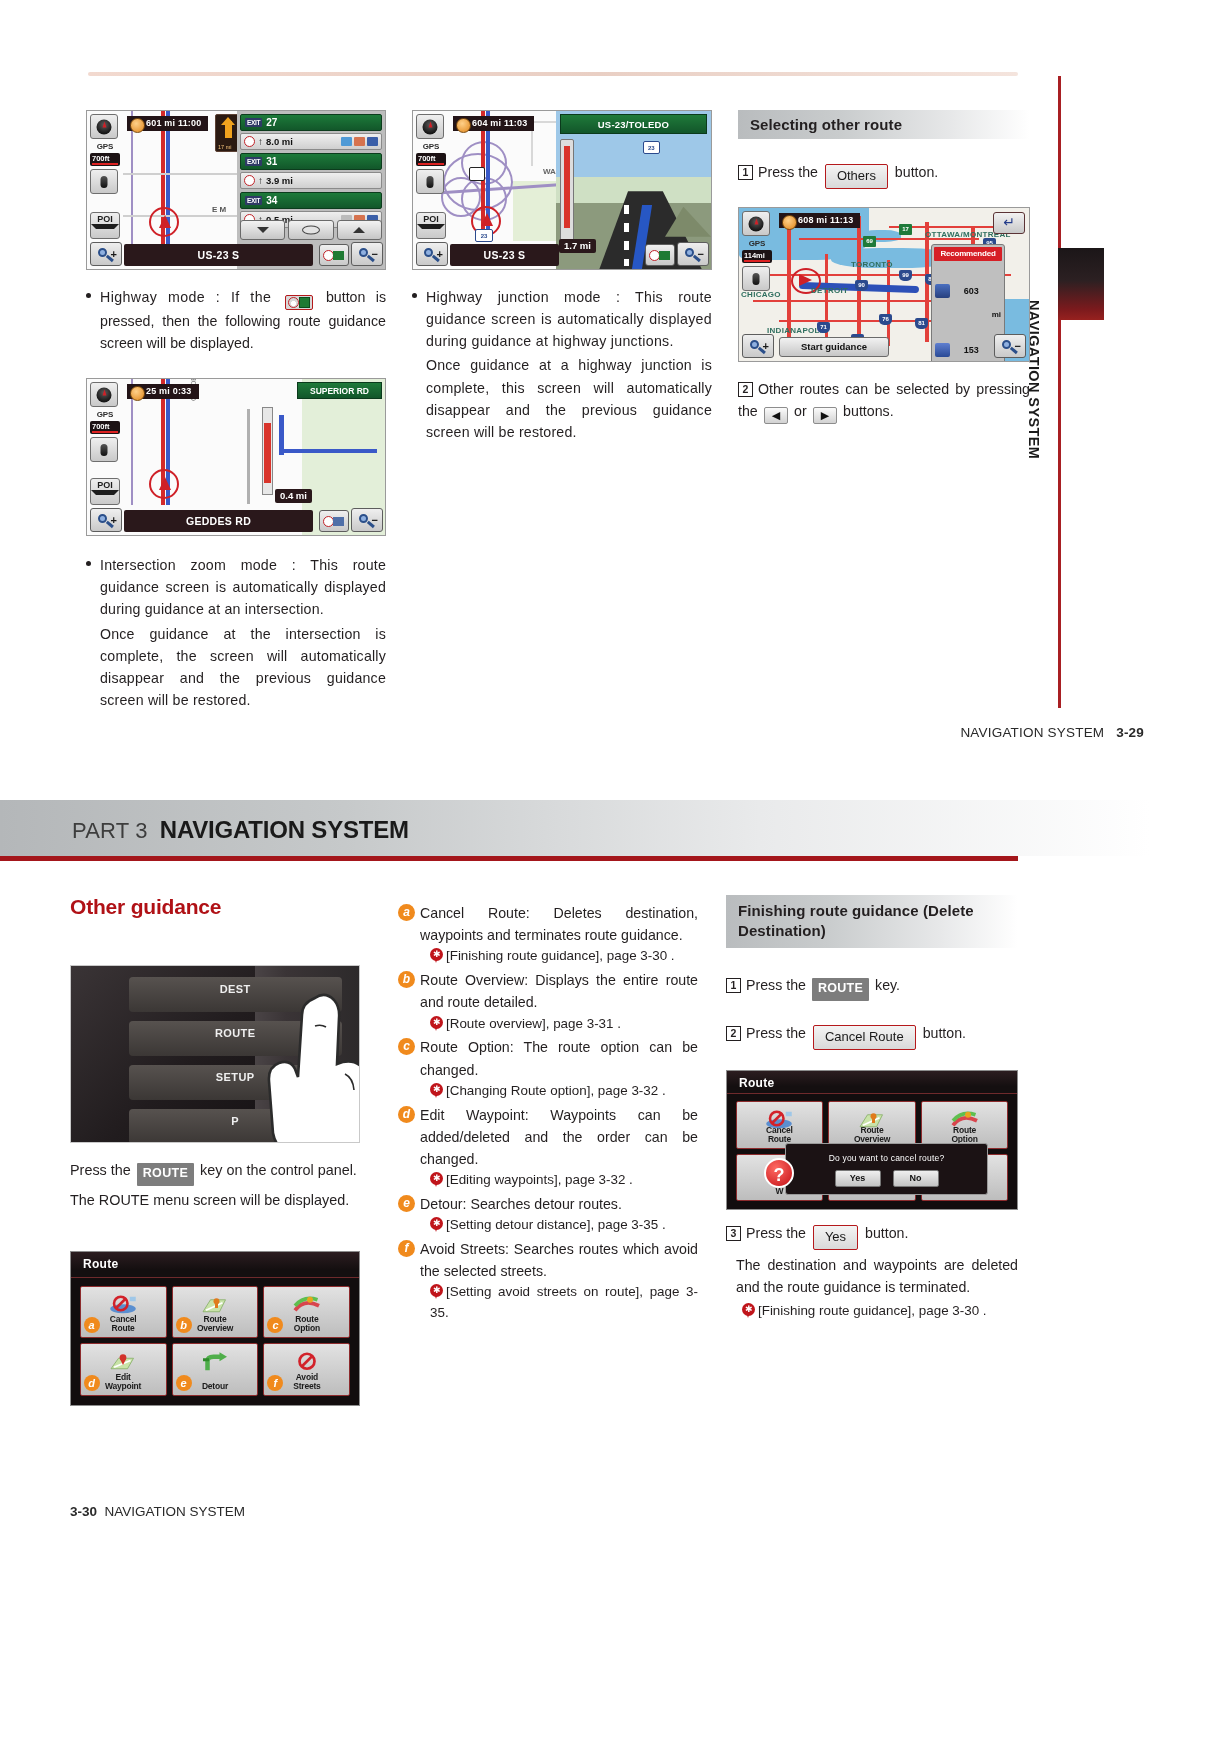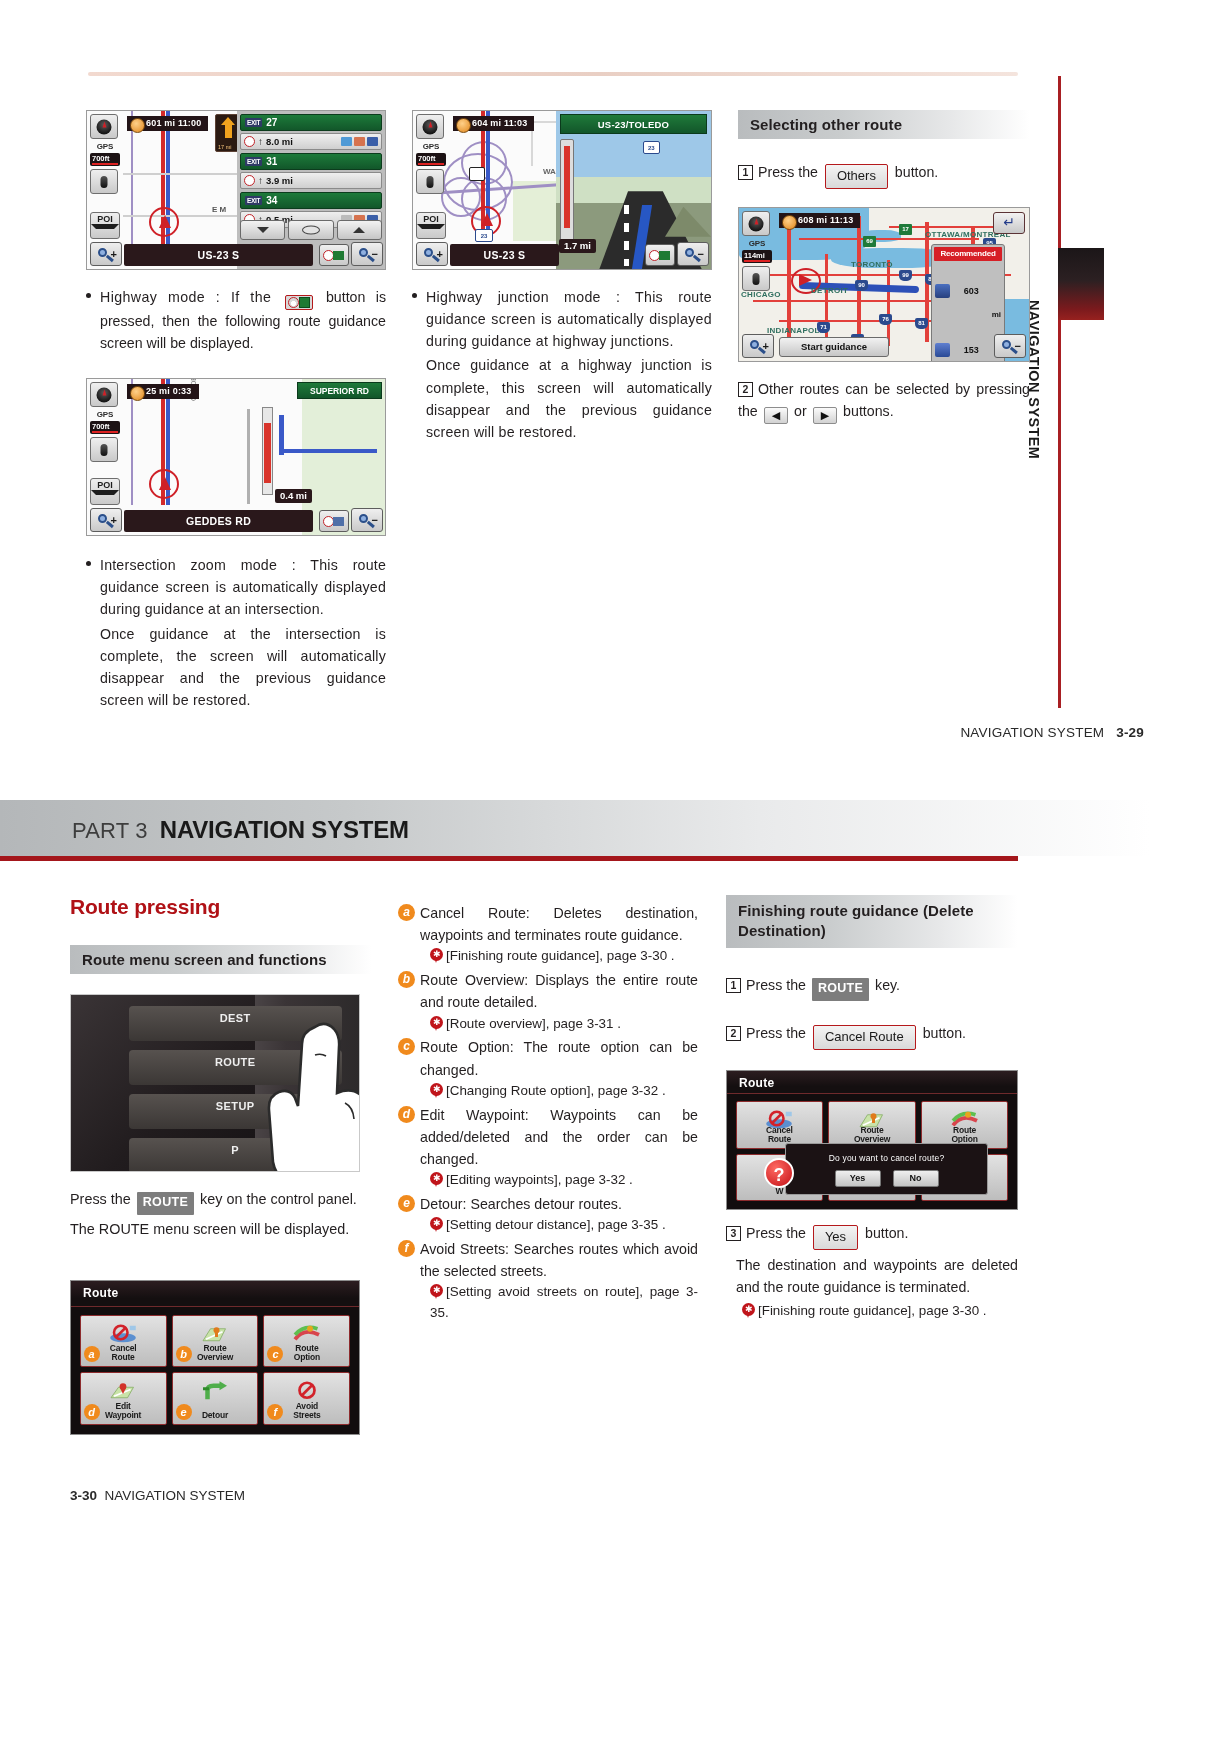--- a/index.html
+++ b/index.html
@@ -729,24 +729,23 @@
   </div>
 </div>
 
 <div class="page page-bottom">
   <div class="part-band" style="top:20px;"></div>
   <div class="part-band-inner" style="top:36px;">
     <span class="part-lbl">PART 3</span><span class="part-title">NAVIGATION SYSTEM</span>
   </div>
   <div class="part-rule" style="top:76px;"></div>
 
-  <div class="red-title" style="top:115px;">Route pressing</div>
+  <div class="red-title" style="top:115px;">Other guidance</div>
 
   <div class="col" style="left:70px; top:165px; width:302px;">
-    <div class="sec-head">Route menu screen and functions</div>
 
     <div class="photo" style="position:relative; margin-top:20px; width:290px; height:178px;">
       <div class="panel-black"></div>
       <div class="panel-strip"></div>
       <div class="pkey" style="top:6%;">
           <span>DEST</span>
         </div>
       <div class="pkey" style="top:31%;">
           <span>ROUTE</span>
         </div>
@@ -956,16 +955,16 @@
       <span class="step">3</span><span>Press the</span>
       <span class="btn-chip">Yes</span>
       <span>button.</span>
     </div>
     <div class="body-txt" style="margin-top:4px;padding-left:10px;">The destination and waypoints are deleted and the route guidance is terminated.</div>
     <div class="body-txt" style="margin-top:2px;padding-left:16px;font-size:13.4px;">
       <span class="pin"><b>✱</b></span><span>[Finishing route guidance], page 3-30 .</span>
     </div>
   </div>
 
-  <div class="bottom-footer" style="top:708px;">
+  <div class="bottom-footer" style="top:724px;">
     <b>3-30</b>&nbsp;&nbsp;<span>NAVIGATION SYSTEM</span>
   </div>
 </div>
 
 </body></html>

